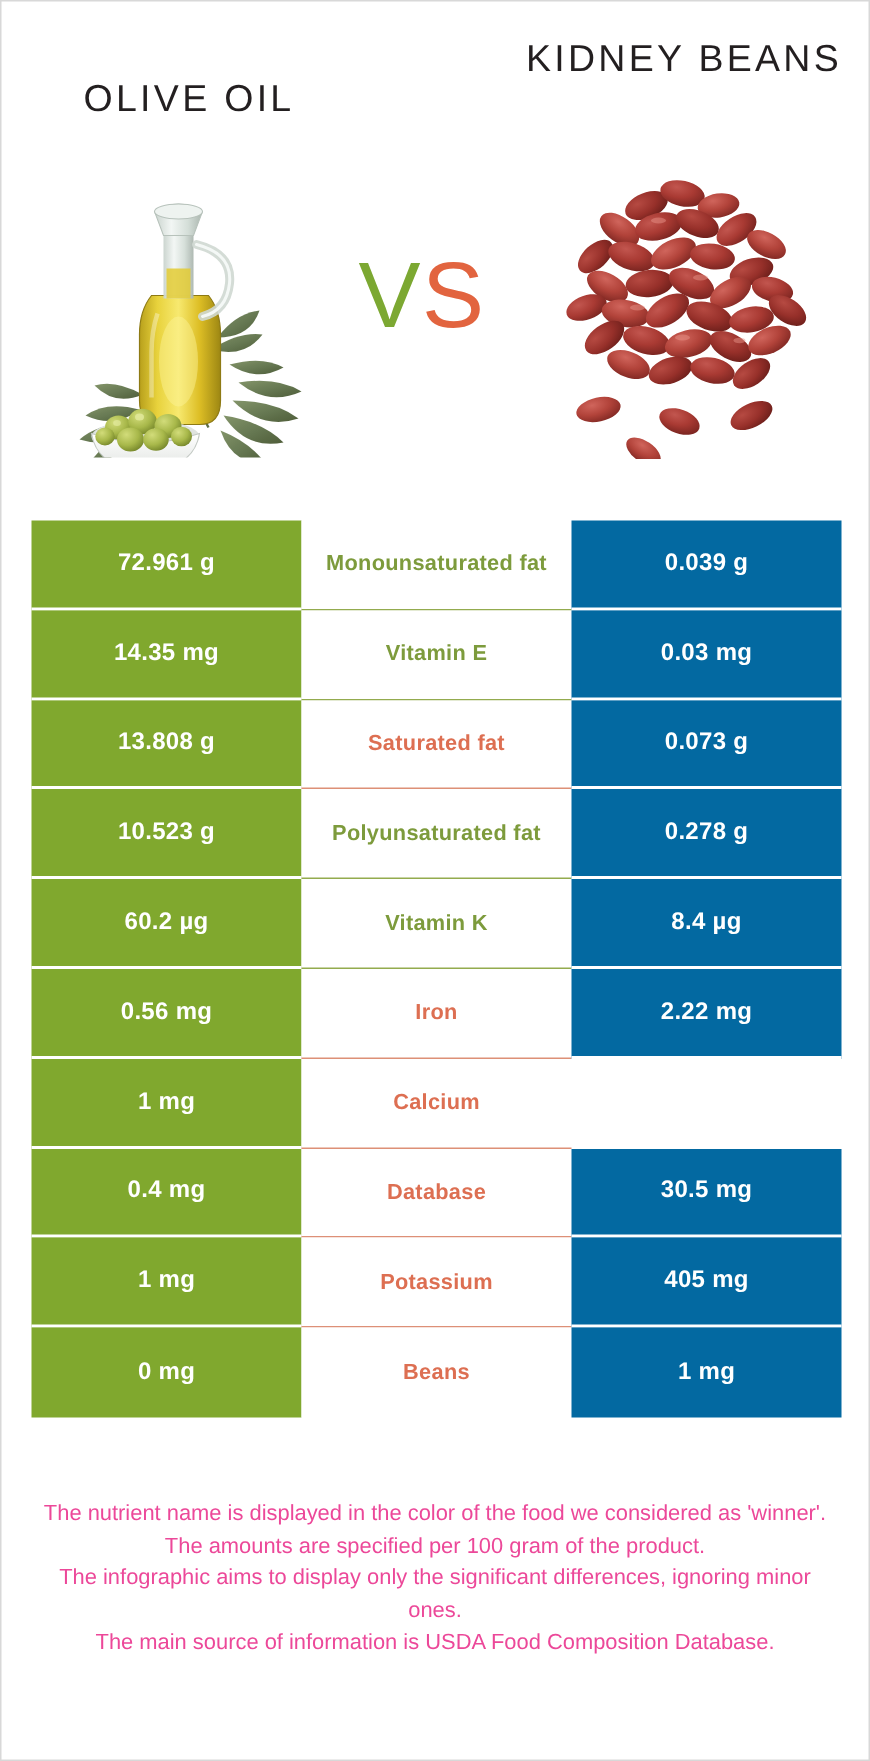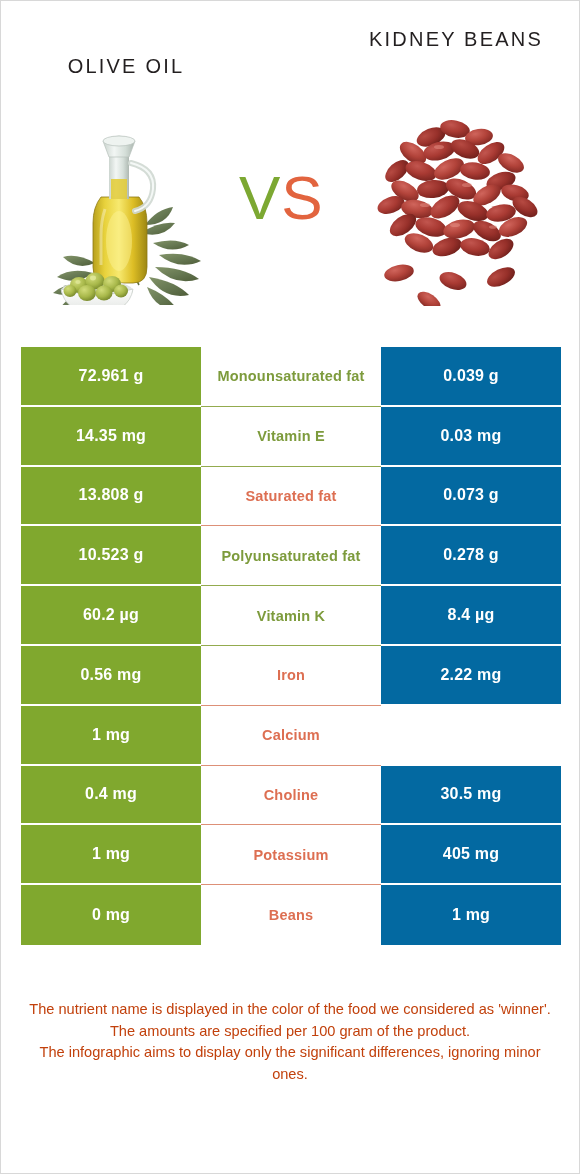--- a/index.html
+++ b/index.html
@@ -22,21 +22,21 @@
     position: relative;
     height: 320px;
   }
   .title {
     position: absolute;
     font-family: "Liberation Sans", sans-serif;
     font-weight: 300;
     color: #231f20;
     letter-spacing: 2.2px;
     text-transform: uppercase;
-    font-size: 20px;
+    font-size: 25px;
     line-height: 32px;
     text-align: center;
     -webkit-font-smoothing: antialiased;
   }
   .title-left {
     left: 10px;
     top: 49px;
     width: 230px;
   }
   .title-right {
@@ -119,21 +119,21 @@
   
   .footer {
     position: absolute;
     left: 0;
     right: 0;
     top: 998px;
     text-align: center;
     font-family: "Liberation Sans", sans-serif;
     font-size: 14.6px;
     line-height: 21.5px;
-    color: #c2410c;
+    color: #ec4899;
     padding: 0 28px;
     box-sizing: border-box;
     -webkit-font-smoothing: antialiased;
   }
   .footer p { margin: 0; }
 </style>
 </head>
 <body>
 
 <div class="header">
@@ -349,32 +349,33 @@
       <div class="cell cell-left">0.56 mg</div>
       <div class="cell cell-mid mid-red">Iron</div>
       <div class="cell cell-right">2.22 mg</div>
     </div>
     <div class="row">
       <div class="cell cell-left">1 mg</div>
       <div class="cell cell-mid mid-red">Calcium</div>
     </div>
     <div class="row">
       <div class="cell cell-left">0.4 mg</div>
-      <div class="cell cell-mid mid-red">Choline</div>
+      <div class="cell cell-mid mid-red">Database</div>
       <div class="cell cell-right">30.5 mg</div>
     </div>
     <div class="row">
       <div class="cell cell-left">1 mg</div>
       <div class="cell cell-mid mid-red">Potassium</div>
       <div class="cell cell-right">405 mg</div>
     </div>
     <div class="row">
       <div class="cell cell-left">0 mg</div>
       <div class="cell cell-mid mid-red">Beans</div>
       <div class="cell cell-right">1 mg</div>
     </div>
   </div>
 
 <div class="footer">
   <p>The nutrient name is displayed in the color of the food we considered as 'winner'.</p>
   <p>The amounts are specified per 100 gram of the product.</p>
   <p>The infographic aims to display only the significant differences, ignoring minor ones.</p>
+  <p>The main source of information is USDA Food Composition Database.</p>
 </div>
 
 </body></html>

